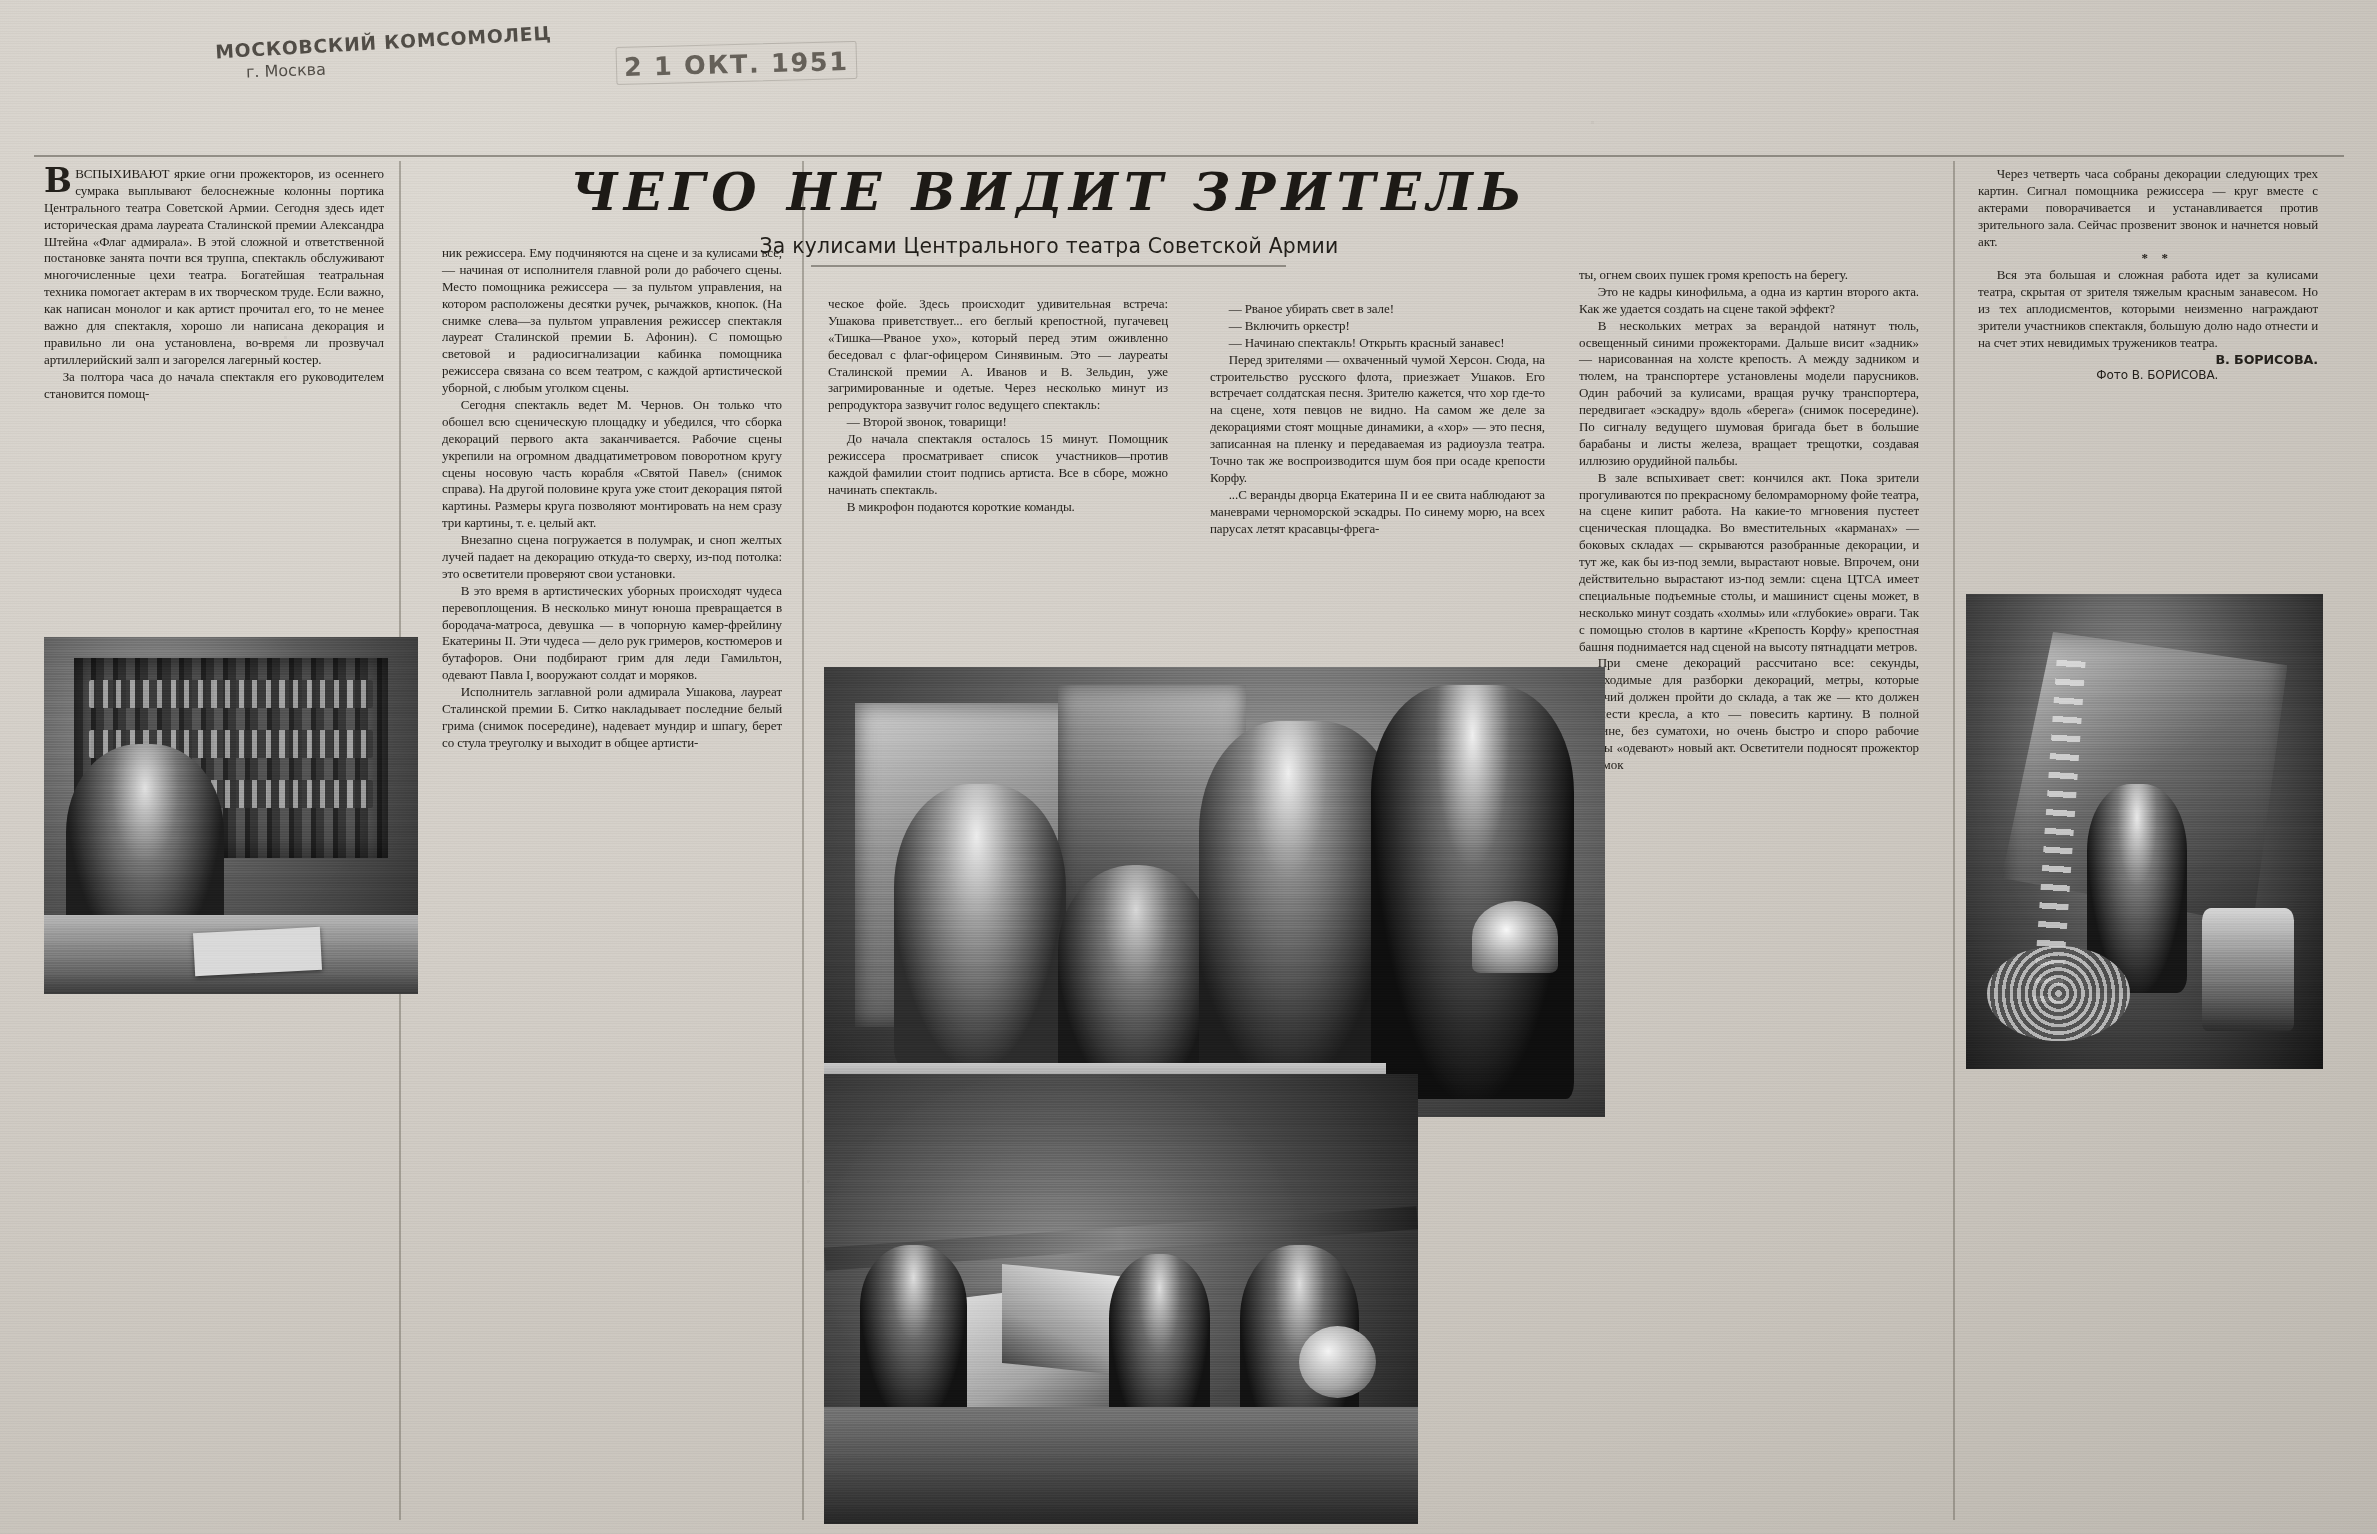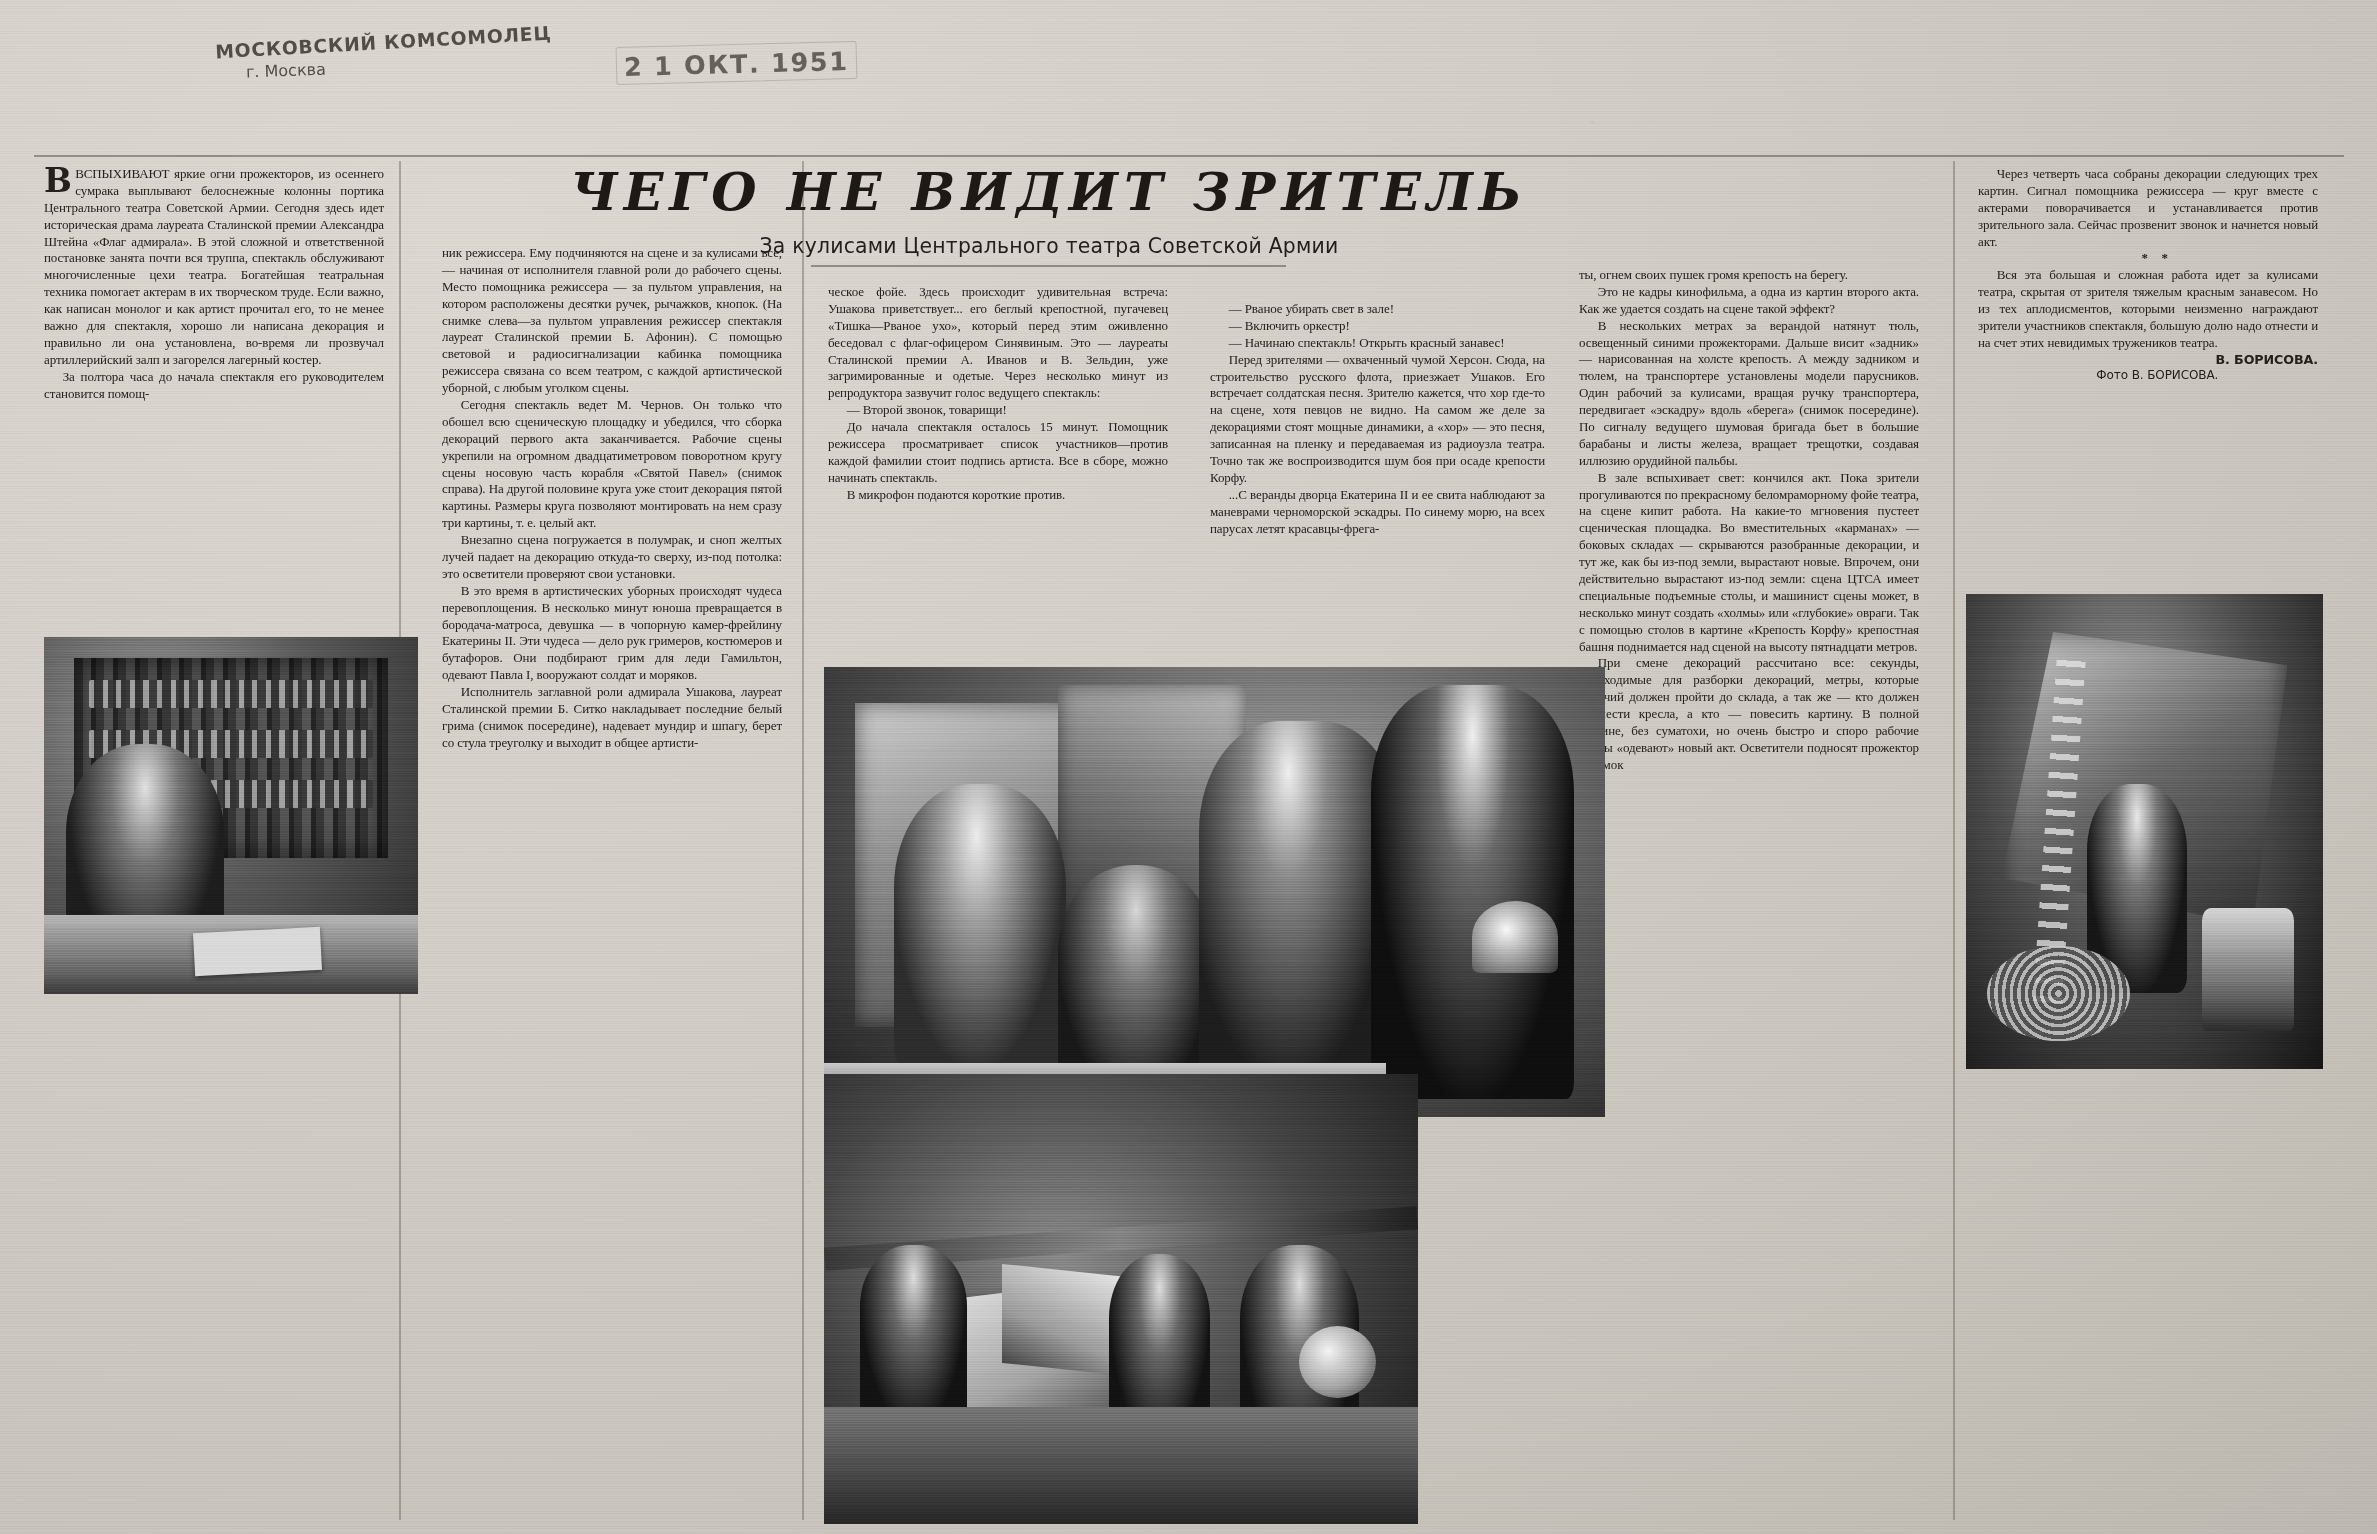--- a/index.html
+++ b/index.html
@@ -320,25 +320,25 @@
   </div>
 
   <div class="col" style="left:442px;top:245px;width:340px;">
     <p class="noindent">ник режиссера. Ему подчиняются на сцене и за кулисами все, — начиная от исполнителя главной роли до рабочего сцены. Место помощника режиссера — за пультом управления, на котором расположены десятки ручек, рычажков, кнопок. (На снимке слева—за пультом управления режиссер спектакля лауреат Сталинской премии Б. Афонин). С помощью световой и радиосигнализации кабинка помощника режиссера связана со всем театром, с каждой артистической уборной, с любым уголком сцены.</p>
     <p>Сегодня спектакль ведет М. Чернов. Он только что обошел всю сценическую площадку и убедился, что сборка декораций первого акта заканчивается. Рабочие сцены укрепили на огромном двадцатиметровом поворотном кругу сцены носовую часть корабля «Святой Павел» (снимок справа). На другой половине круга уже стоит декорация пятой картины. Размеры круга позволяют монтировать на нем сразу три картины, т. е. целый акт.</p>
     <p>Внезапно сцена погружается в полумрак, и сноп желтых лучей падает на декорацию откуда-то сверху, из-под потолка: это осветители проверяют свои установки.</p>
     <p>В это время в артистических уборных происходят чудеса перевоплощения. В несколько минут юноша превращается в бородача-матроса, девушка — в чопорную камер-фрейлину Екатерины II. Эти чудеса — дело рук гримеров, костюмеров и бутафоров. Они подбирают грим для леди Гамильтон, одевают Павла I, вооружают солдат и моряков.</p>
     <p>Исполнитель заглавной роли адмирала Ушакова, лауреат Сталинской премии Б. Ситко накладывает последние белый грима (снимок посередине), надевает мундир и шпагу, берет со стула треуголку и выходит в общее артисти-</p>
   </div>
 
-  <div class="col" style="left:828px;top:284px;width:340px;">
+  <div class="col" style="left:828px;top:296px;width:340px;">
     <p class="noindent">ческое фойе. Здесь происходит удивительная встреча: Ушакова приветствует... его беглый крепостной, пугачевец «Тишка—Рваное ухо», который перед этим оживленно беседовал с флаг-офицером Синявиным. Это — лауреаты Сталинской премии А. Иванов и В. Зельдин, уже загримированные и одетые. Через несколько минут из репродуктора зазвучит голос ведущего спектакль:</p>
     <p>— Второй звонок, товарищи!</p>
     <p>До начала спектакля осталось 15 минут. Помощник режиссера просматривает список участников—против каждой фамилии стоит подпись артиста. Все в сборе, можно начинать спектакль.</p>
-    <p>В микрофон подаются короткие против.</p>
+    <p>В микрофон подаются короткие команды.</p>
   </div>
 
   <div class="col" style="left:1210px;top:301px;width:335px;">
     <p>— Рваное убирать свет в зале!</p>
     <p>— Включить оркестр!</p>
     <p>— Начинаю спектакль! Открыть красный занавес!</p>
     <p>Перед зрителями — охваченный чумой Херсон. Сюда, на строительство русского флота, приезжает Ушаков. Его встречает солдатская песня. Зрителю кажется, что хор где-то на сцене, хотя певцов не видно. На самом же деле за декорациями стоят мощные динамики, а «хор» — это песня, записанная на пленку и передаваемая из радиоузла театра. Точно так же воспроизводится шум боя при осаде крепости Корфу.</p>
     <p>...С веранды дворца Екатерина II и ее свита наблюдают за маневрами черноморской эскадры. По синему морю, на всех парусах летят красавцы-фрега-</p>
   </div>
 

